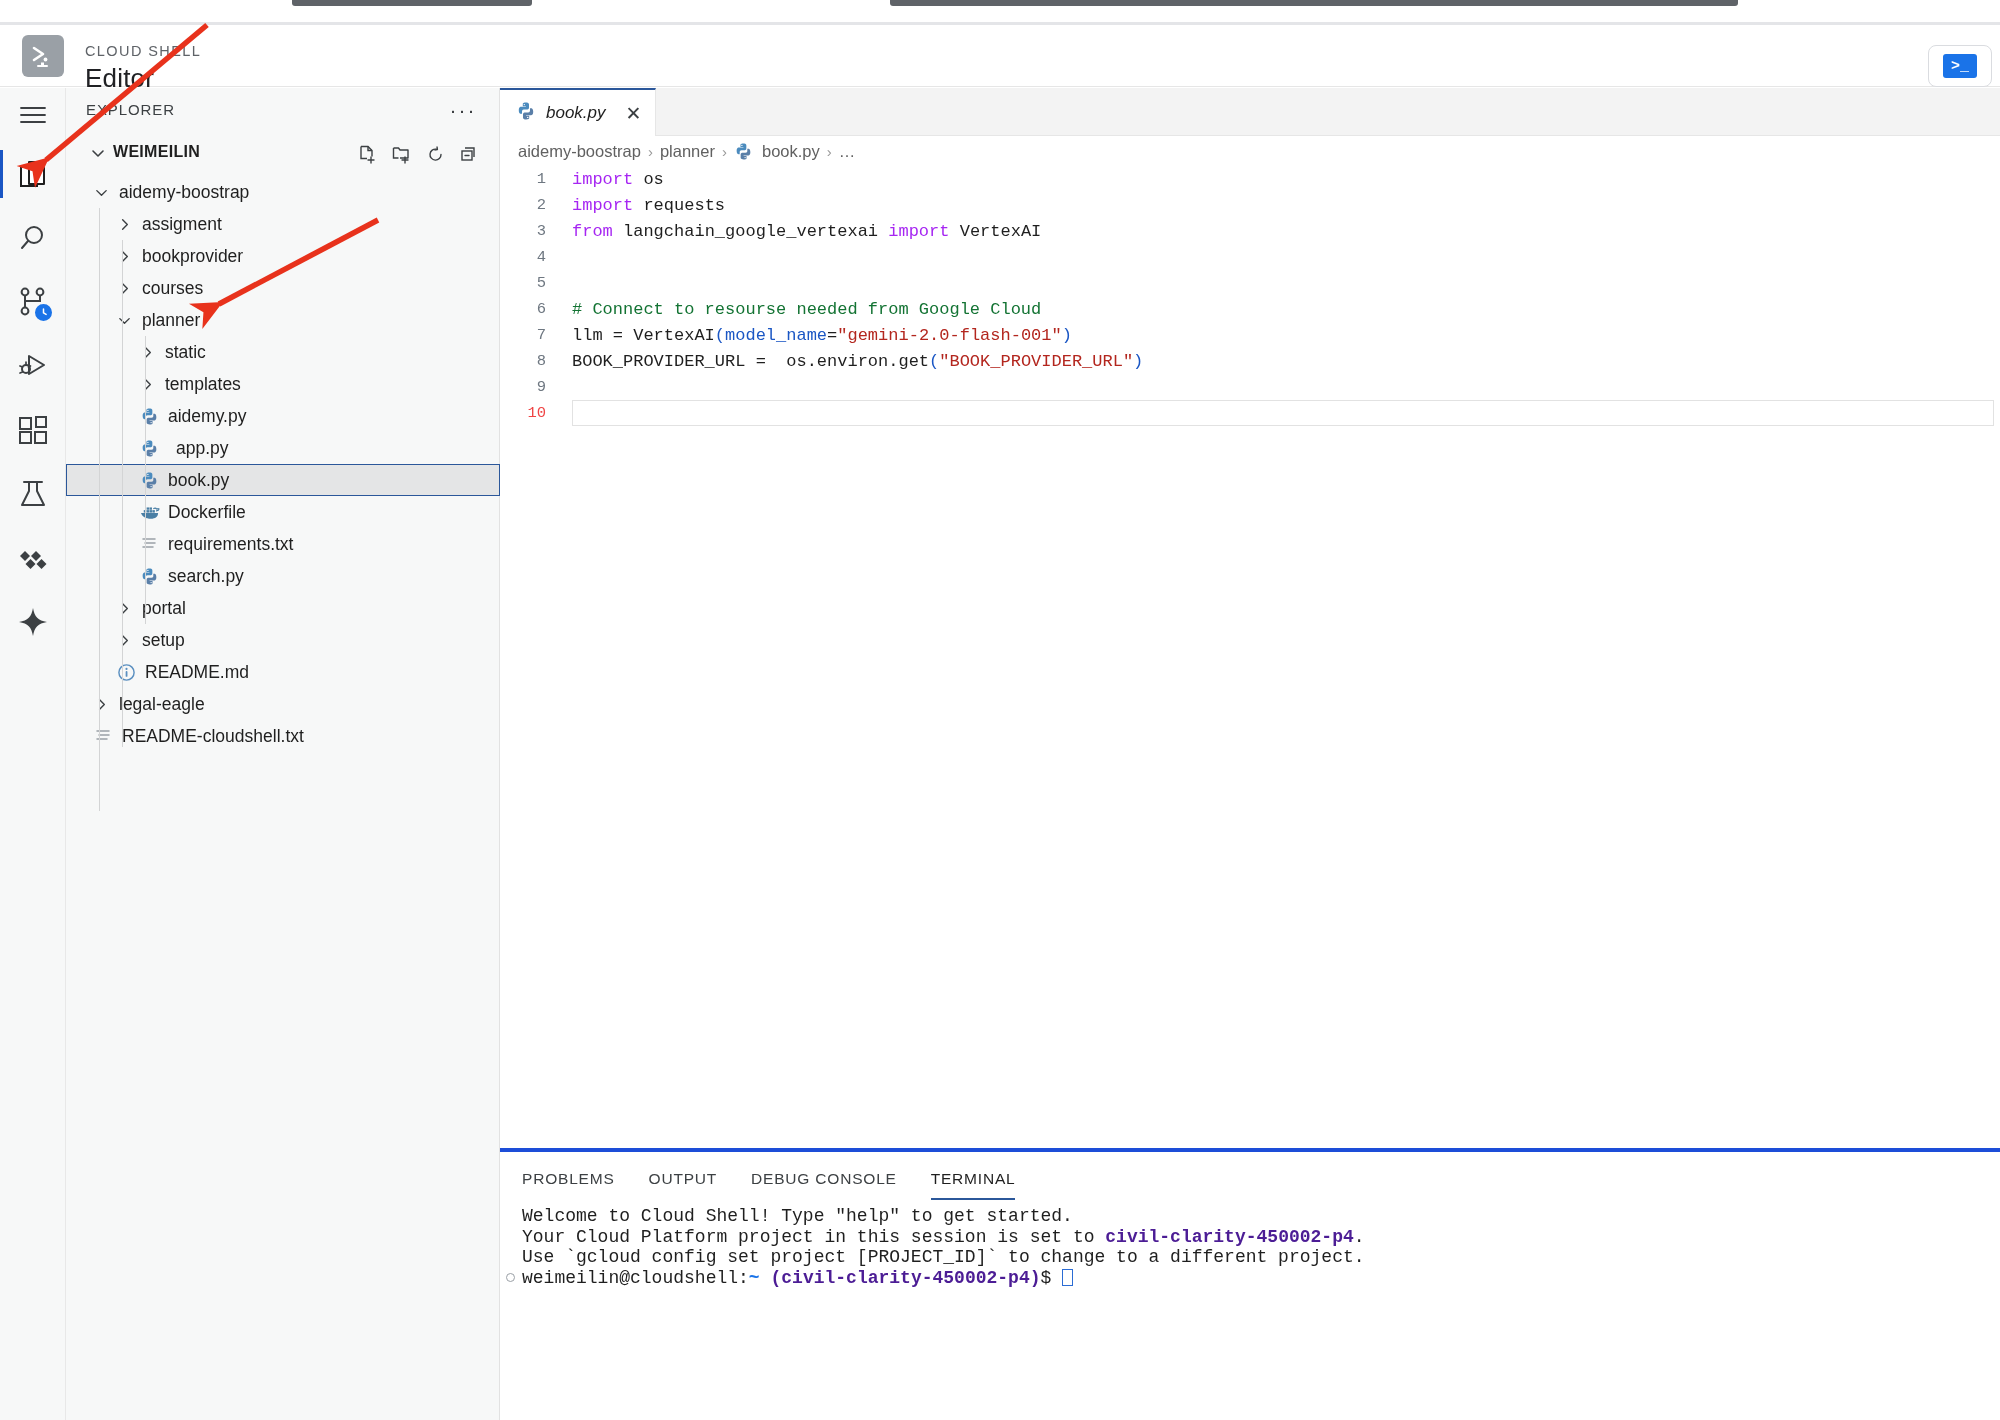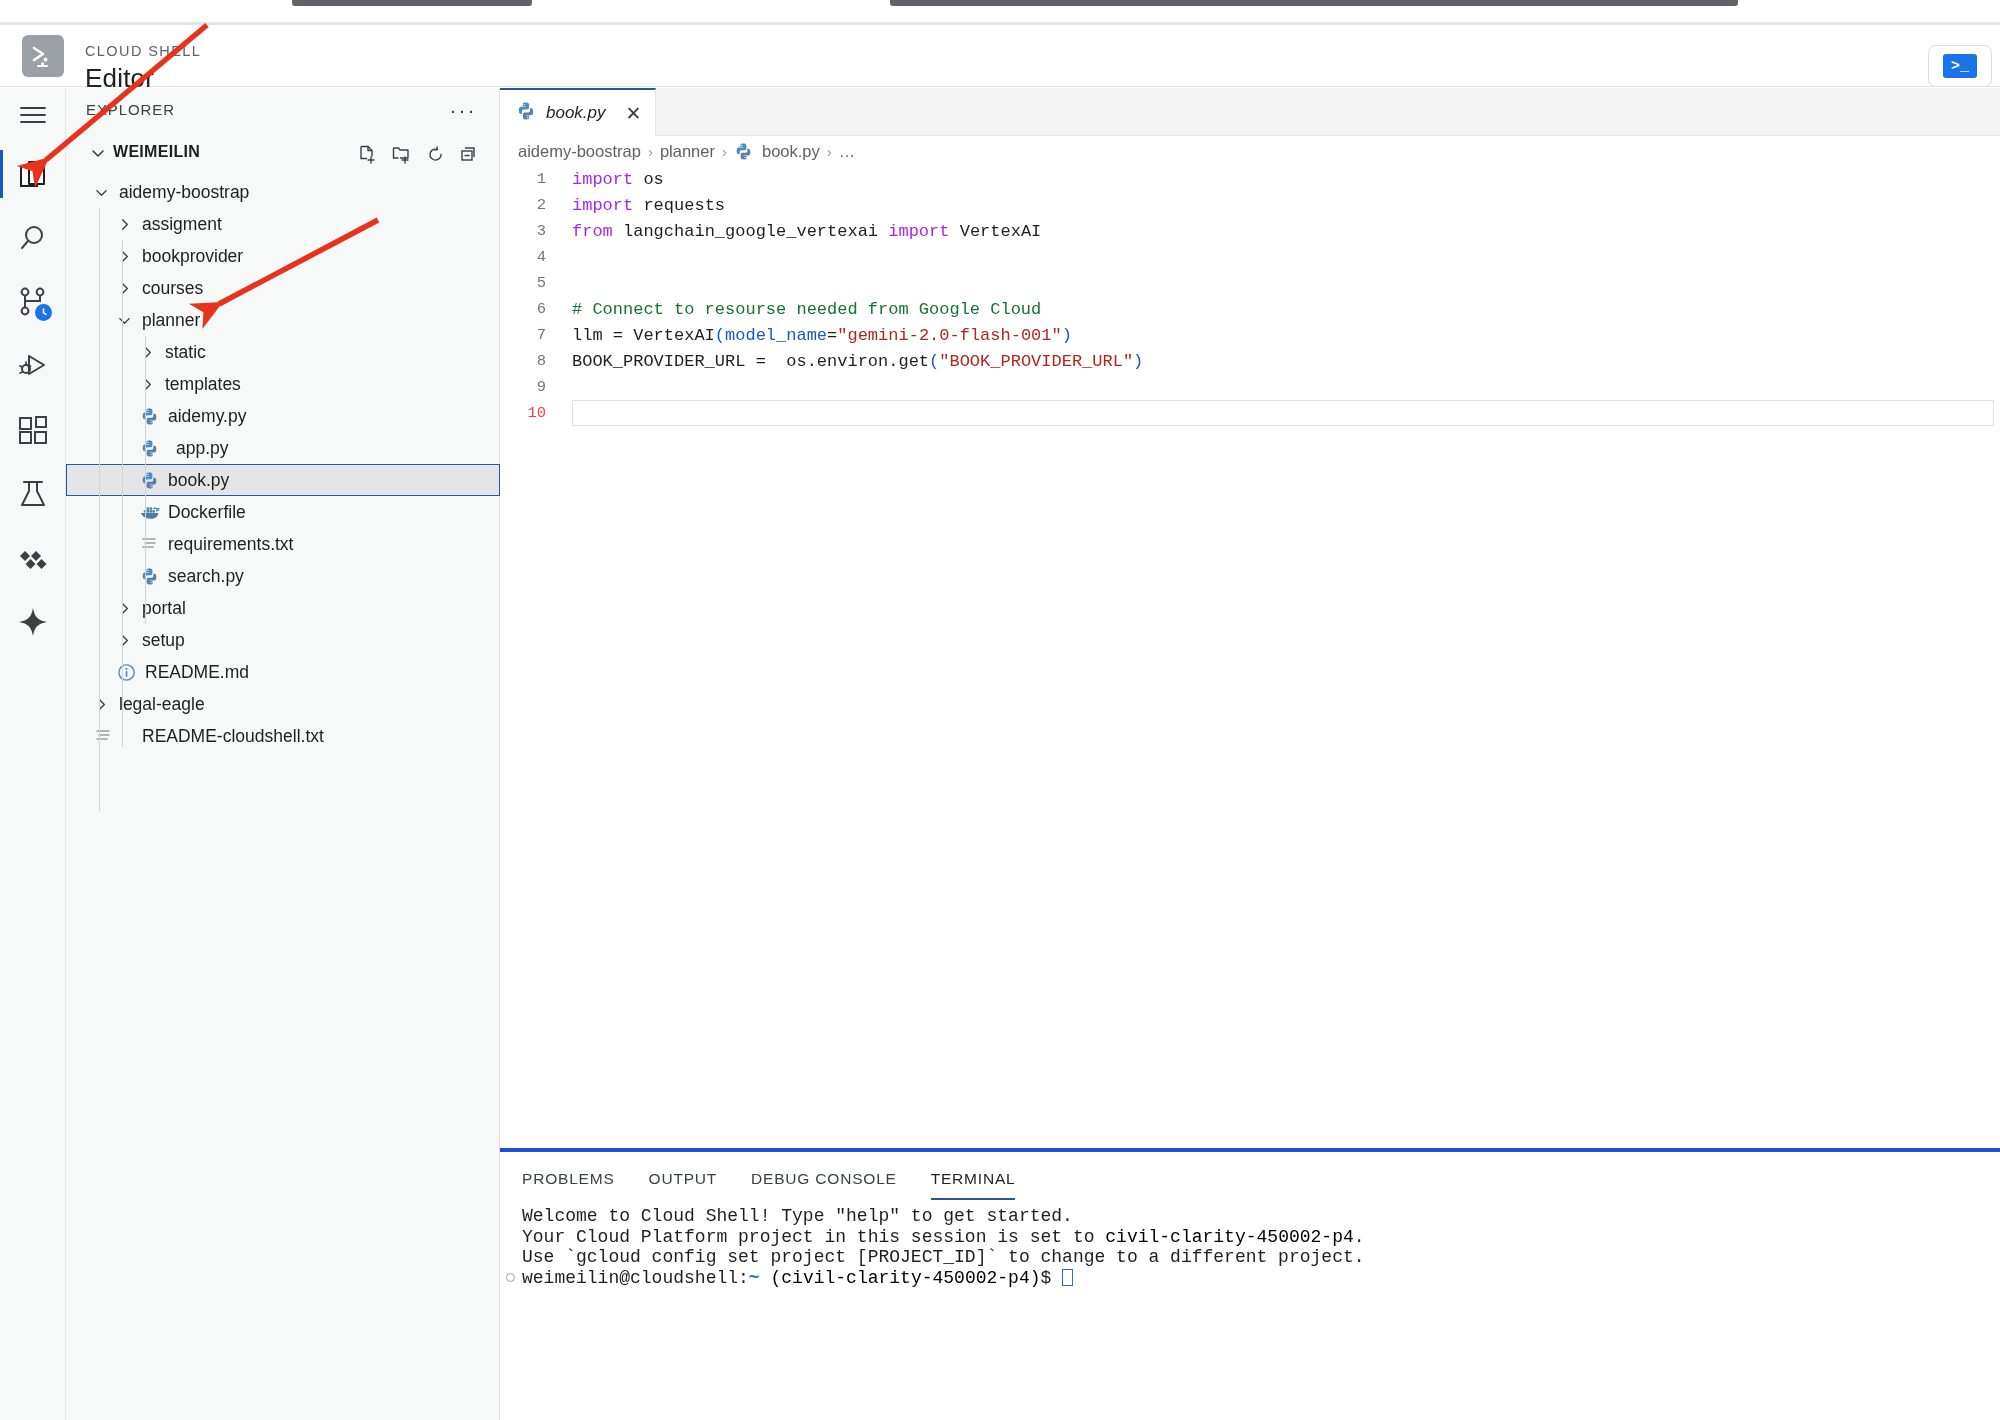--- a/index.html
+++ b/index.html
@@ -168,21 +168,21 @@
     font-size:15.5px; letter-spacing:.8px; color:#3c4043;
     padding-bottom:10px; border-bottom:2px solid transparent;
   }
   .ptab.active { color:#1f1f1f; border-bottom:2px solid #2b579a; }
   .term {
     position:absolute; left:22px; top:54px; right:0;
     font-family:"Liberation Mono", monospace; font-size:18px; color:#1f1f1f;
     line-height:20.5px; white-space:pre;
   }
   .t-line { height:20.5px; position:relative; }
-  .t-proj { color:#000000; font-weight:normal; }
+  .t-proj { color:#4c1d95; font-weight:bold; }
   .t-tilde { color:#1a73e8; font-weight:bold; }
   .t-dollar { color:#1f1f1f; }
   .t-bullet { position:absolute; left:-16px; top:5px; width:9px; height:9px;
               border:1px solid #9aa0a6; border-radius:50%; }
   .t-caret { display:inline-block; width:11px; height:17px; border:1px solid #2b6cd4; vertical-align:-3px; }
 
   
   .arrows { position:absolute; left:0; top:0; width:2000px; height:1420px; pointer-events:none; }
 </style>
 </head>
@@ -509,21 +509,21 @@
           <span style="margin-left: 3px;">README.md</span>
         </div>
         <div class="row" style="padding-left: 24px;">
           <span class="chev">
             <svg width="15" height="15" viewBox="0 0 16 16">
               <path d="M6 3 L11 8 L6 13" fill="none" stroke="#3c4043" stroke-width="1.5" stroke-linecap="round" stroke-linejoin="round"></path>
             </svg>
           </span>
           <span style="margin-left: 7px;">legal-eagle</span>
         </div>
-        <div class="row" style="padding-left: 24px; gap: 20px;">
+        <div class="row" style="padding-left: 24px;">
           <span class="fico">
             <svg width="18" height="18" viewBox="0 0 18 18">
               <g stroke="#9aa0a6" stroke-width="1.5" stroke-linecap="round">
                 <line x1="3" y1="4" x2="15" y2="4"></line>
                 <line x1="5" y1="8" x2="15" y2="8"></line>
                 <line x1="3" y1="12" x2="13" y2="12"></line>
               </g>
             </svg>
           </span>
           <span style="margin-left: 3px;">README-cloudshell.txt</span>

